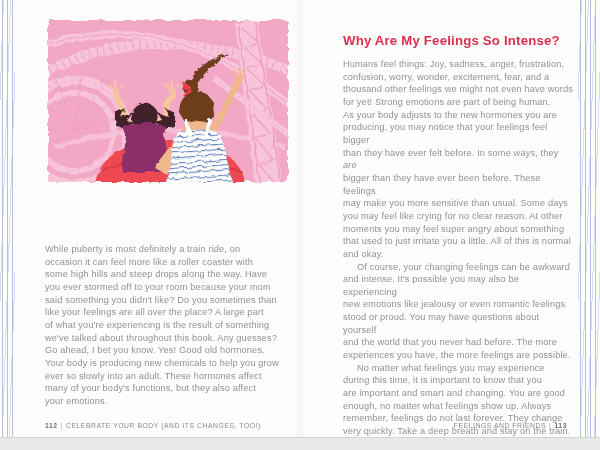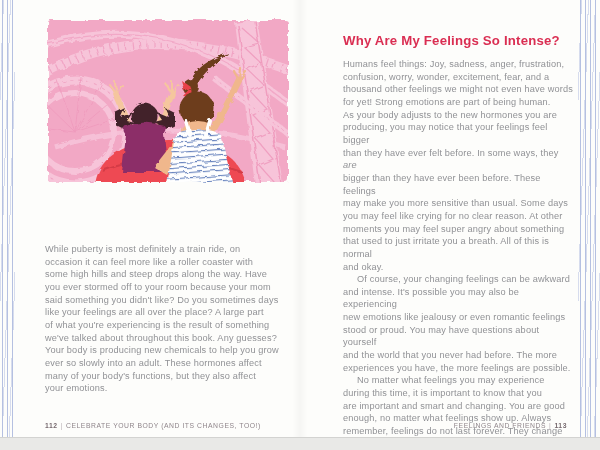--- a/index.html
+++ b/index.html
@@ -180,24 +180,25 @@
       </g>
     </svg>
 
 
     <div class="bodycol">
         <div class="para">
           <div class="line">While puberty is most definitely a train ride, on</div>
           <div class="line">occasion it can feel more like a roller coaster with</div>
           <div class="line">some high hills and steep drops along the way. Have</div>
           <div class="line">you ever stormed off to your room because your mom</div>
-          <div class="line">said something you didn't like? Do you sometimes days</div>
+          <div class="line">said something you didn't like? Do you sometimes than</div>
           <div class="line">like your feelings are all over the place? A large part</div>
           <div class="line">of what you're experiencing is the result of something</div>
           <div class="line">we've talked about throughout this book. Any guesses?</div>
+          <div class="line">Go ahead, I bet you know. Yes! Good old hormones.</div>
           <div class="line">Your body is producing new chemicals to help you grow</div>
           <div class="line">ever so slowly into an adult. These hormones affect</div>
           <div class="line">many of your body's functions, but they also affect</div>
           <div class="line">your emotions.</div>
         </div>
       </div>
 
     <div class="footer">
       <span class="pgnum">112</span><span class="sep">|</span><span>CELEBRATE YOUR BODY (AND ITS CHANGES, TOO!)</span>
     </div>
@@ -213,21 +214,21 @@
           <div class="line">confusion, worry, wonder, excitement, fear, and a</div>
           <div class="line">thousand other feelings we might not even have words</div>
           <div class="line">for yet! Strong emotions are part of being human.</div>
           <div class="line">As your body adjusts to the new hormones you are</div>
           <div class="line">producing, you may notice that your feelings feel bigger</div>
           <div class="line">than they have ever felt before. In some ways, they <em>are</em></div>
           <div class="line">bigger than they have ever been before. These feelings</div>
           <div class="line">may make you more sensitive than usual. Some days</div>
           <div class="line">you may feel like crying for no clear reason. At other</div>
           <div class="line">moments you may feel super angry about something</div>
-          <div class="line">that used to just irritate you a breath. All of this is normal</div>
+          <div class="line">that used to just irritate you a little. All of this is normal</div>
           <div class="line">and okay.</div>
         </div>
         <div class="para indent">
           <div class="line">Of course, your changing feelings can be awkward</div>
           <div class="line">and intense. It's possible you may also be experiencing</div>
           <div class="line">new emotions like jealousy or even romantic feelings</div>
           <div class="line">stood or proud. You may have questions about yourself</div>
           <div class="line">and the world that you never had before. The more</div>
           <div class="line">experiences you have, the more feelings are possible.</div>
         </div>

